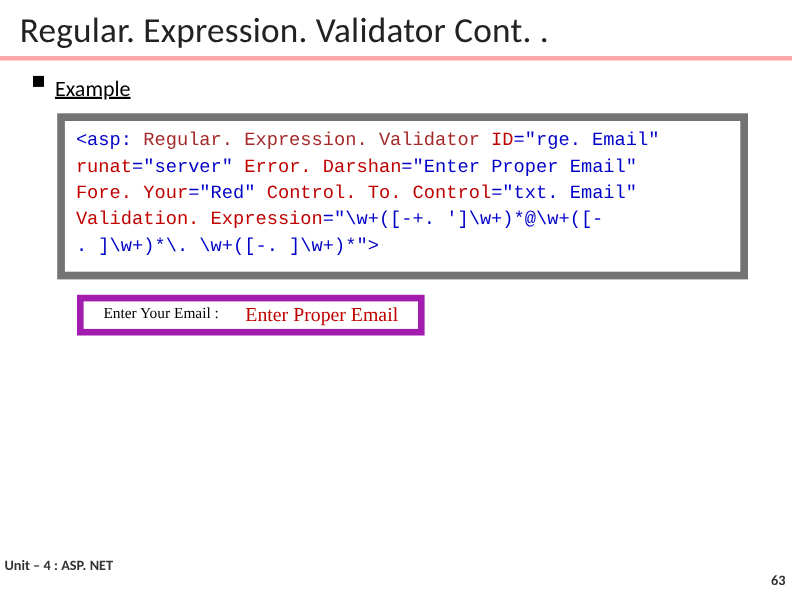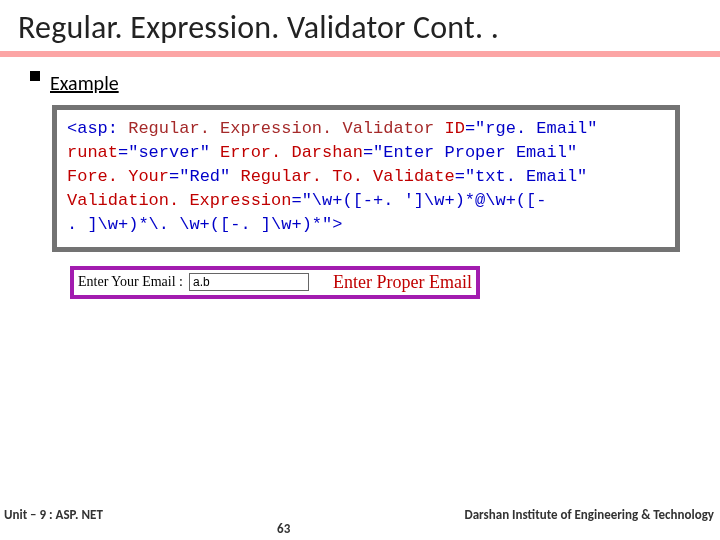--- a/index.html
+++ b/index.html
@@ -8,21 +8,21 @@
     height: 540px;
     background: #fff;
     font-family: Calibri, Arial, sans-serif;
     position: relative;
     overflow: hidden;
   }
   .title {
     font-size: 32px;
     color: #222;
     padding: 8px 18px 4px 18px;
-    border-bottom: 6px solid #fca5a5;
+    border-bottom: 4px solid #fca5a5;
     margin-bottom: 14px;
     letter-spacing: 0.2px;
   }
   .section-label {
     font-size: 20px;
     color: #000;
     text-decoration: underline;
     padding-left: 30px;
     margin-bottom: 10px;
     display: flex;
@@ -31,37 +31,37 @@
   .section-label::before {
     content: "";
     display: inline-block;
     width: 10px;
     height: 10px;
     background: #000;
     margin-right: 10px;
   }
   .code-box {
     margin: 0 40px 14px 52px;
-    border: 5px solid #737373;
+    border: 7px solid #737373;
     padding: 8px 10px 10px 10px;
     font-family: Consolas, "Courier New", monospace;
     font-size: 17px;
     line-height: 1.35;
     color: #0000c8;
     word-wrap: break-word;
   }
   .br { color: #a52a2a; }
   .attr { color: #c00000; }
   .str { color: #0000c8; }
   .lt { color: #0000c8; }
   .code-box .row + .row { margin-top: 1px; }
   .example-row {
     margin: 0 0 0 70px;
-    border: 4px solid #a21caf;
-    padding: 2px 4px;
+    border: 6px solid #a21caf;
+    padding: 2px 18px;
     display: inline-flex;
     align-items: center;
     font-family: "Times New Roman", serif;
     font-size: 14px;
     gap: 6px;
   }
   .example-input {
     font-family: Arial, sans-serif;
     font-size: 12px;
     border: 1px solid #666;
@@ -103,36 +103,34 @@
 </div>
 
 <div class="code-box">
   <div class="row">
     <span class="lt">&lt;asp:</span><span class="br"> Regular. Expression. Validator </span><span class="attr">ID</span><span class="str">="rge. Email"</span>
   </div>
   <div class="row">
     <span class="attr">runat</span><span class="str">="server" </span><span class="attr">Error. Darshan</span><span class="str">="Enter Proper Email"</span>
   </div>
   <div class="row">
-    <span class="attr">Fore. Your</span><span class="str">="Red" </span><span class="attr">Regular. To. Validate</span><span class="str">="txt. Email"</span>
+    <span class="attr">Fore. Your</span><span class="str">="Red" </span><span class="attr">Control. To. Control</span><span class="str">="txt. Email"</span>
   </div>
   <div class="row">
     <span class="attr">Validation. Expression</span><span class="str">="\w+([-+. ']\w+)*@\w+([-</span>
   </div>
   <div class="row">
     <span class="str">. ]\w+)*\. \w+([-. ]\w+)*"&gt;</span>
   </div>
 </div>
 
 <div class="example-row">
   <span>Enter Your Email   :</span>
-  <span class="example-input">a.b</span>
   <span class="example-err">Enter Proper Email</span>
 </div>
 
 <div class="footer">
-  <span>Unit – 9 : ASP. NET</span>
+  <span>Unit – 4 : ASP. NET</span>
   <span class="center">63</span>
-  <span>Darshan Institute of Engineering &amp; Technology</span>
 </div>
 
 
 
 
 </body></html>

